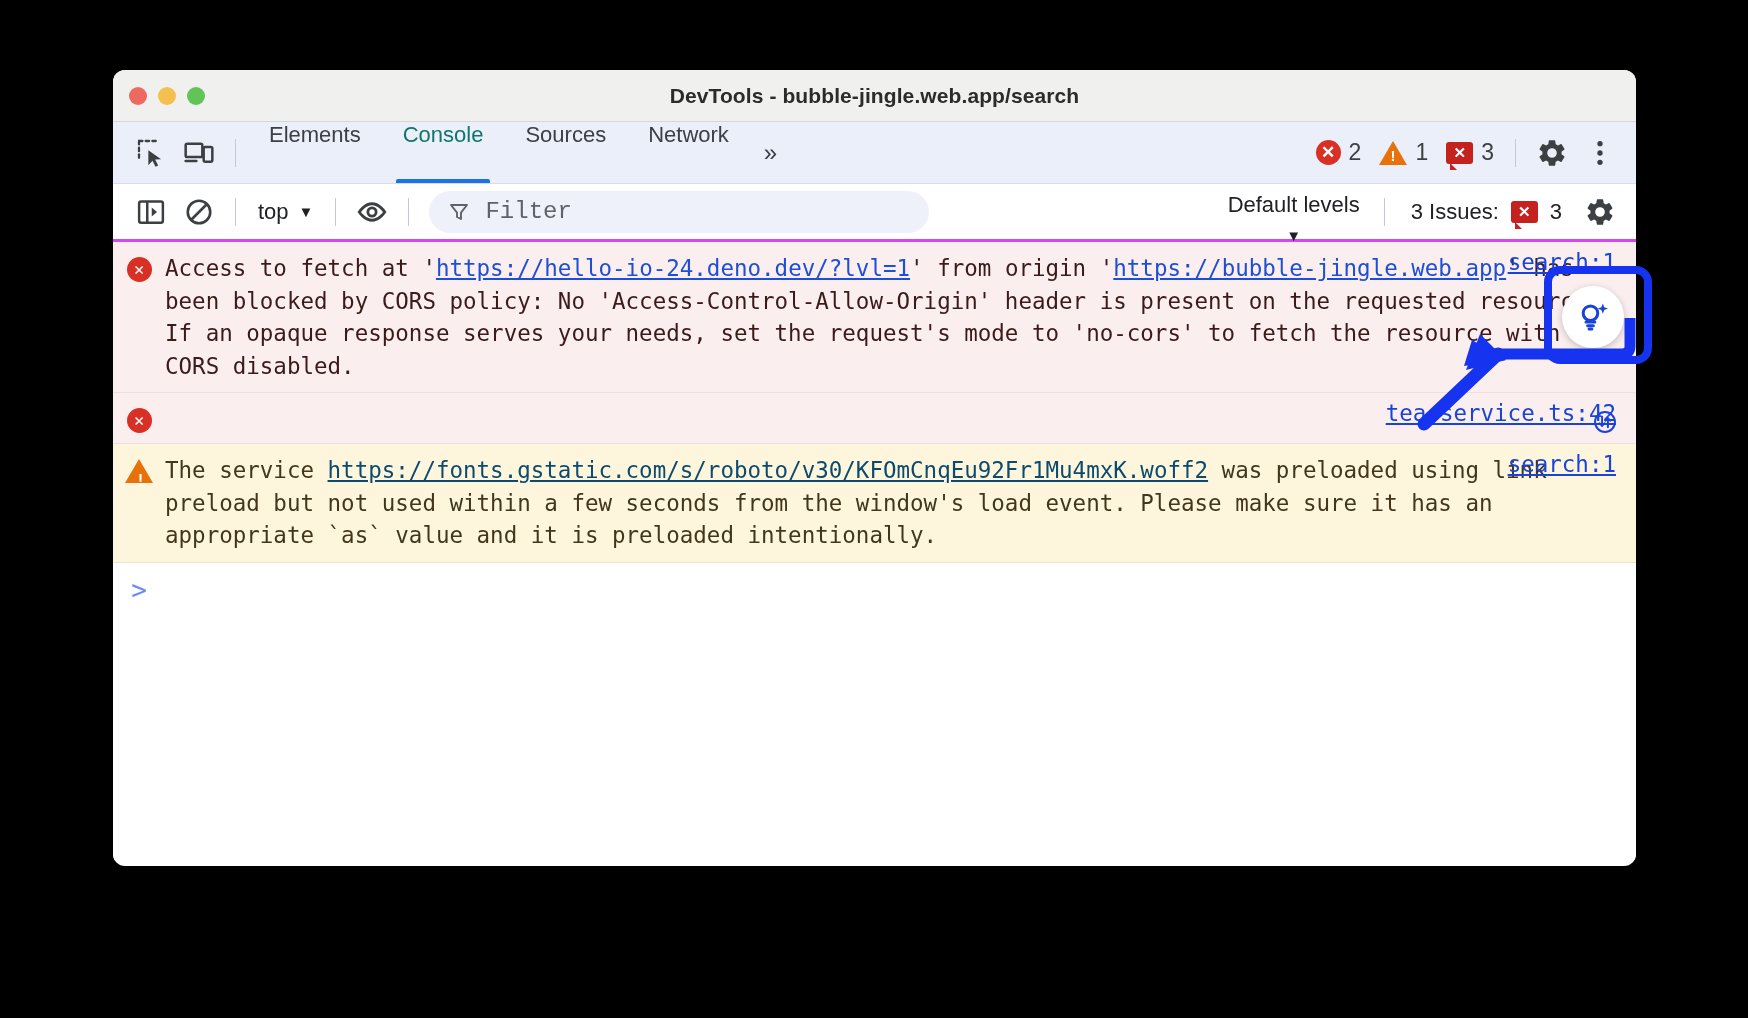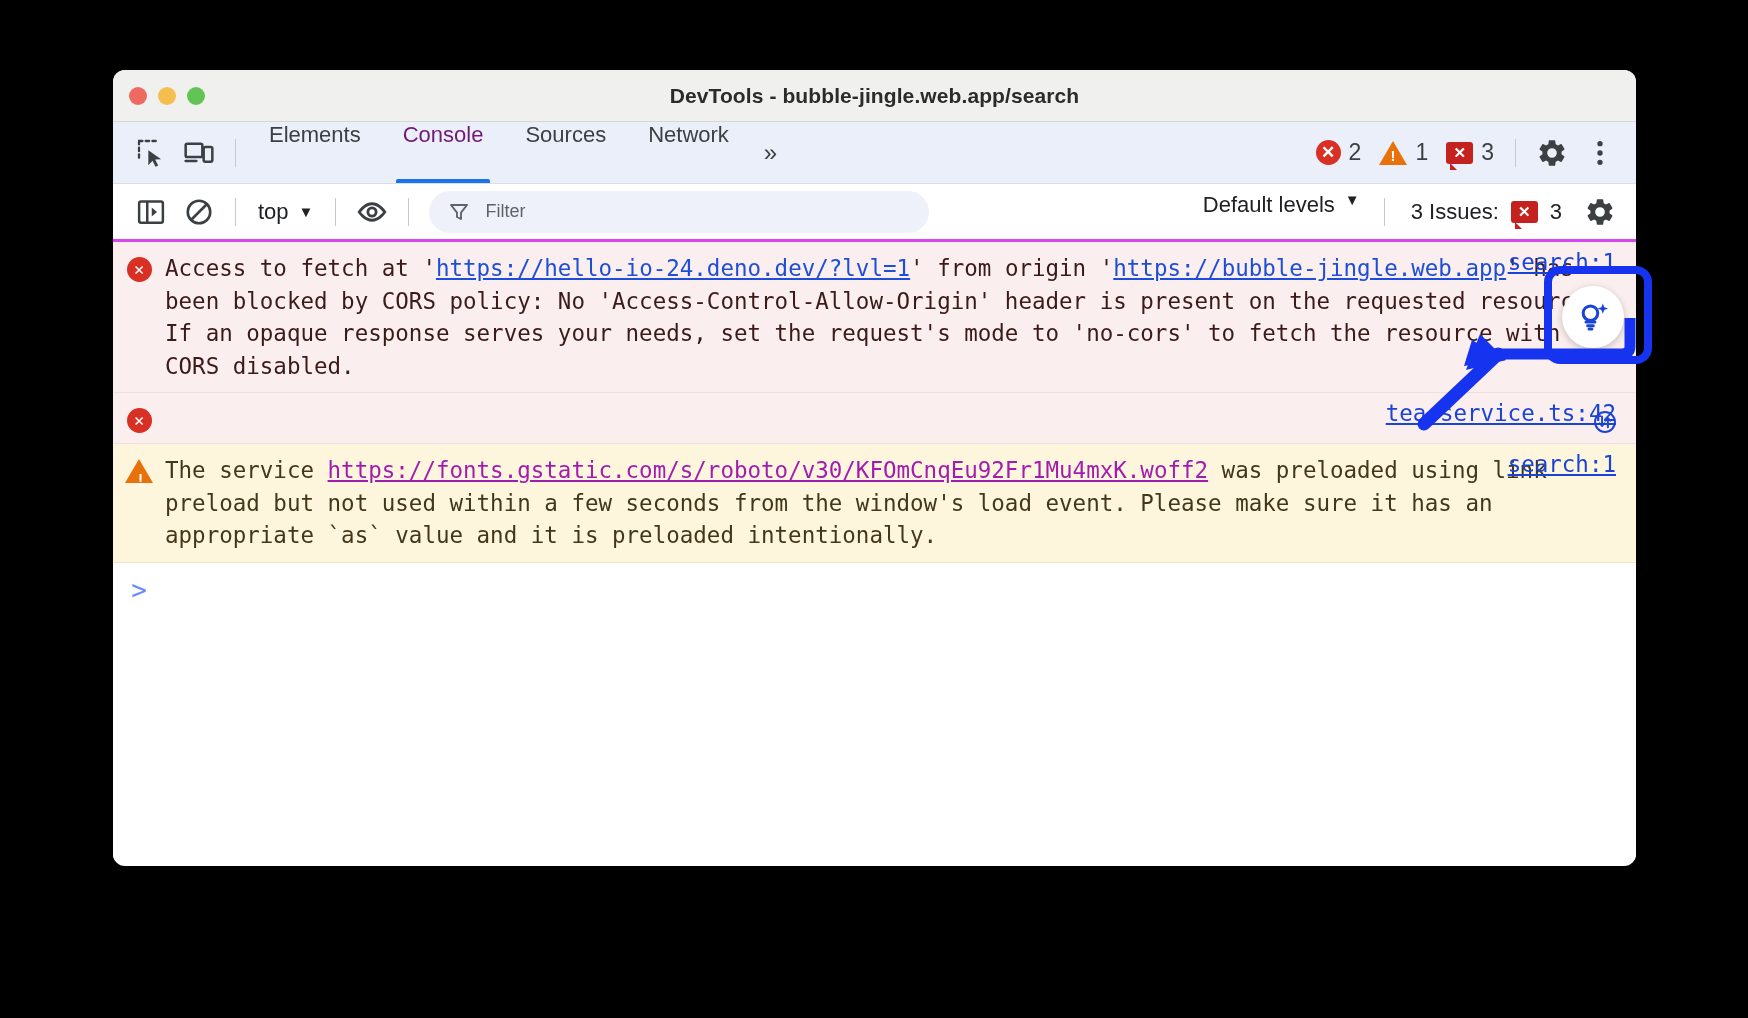--- a/index.html
+++ b/index.html
@@ -72,21 +72,21 @@
   .tab {
     position: relative;
     padding: 0 21px;
     height: 100%;
     display: flex; align-items: flex-start;
     font-size: 22px;
     color: #3c4043;
     cursor: pointer;
     white-space: nowrap;
   }
-  .tab.active { color: #701a75; }
+  .tab.active { color: #0f766e; }
   .tab.active::after {
     content: "";
     position: absolute; left: 14px; right: 14px; bottom: 0;
     height: 4px; background: #1a73e8; border-radius: 2px 2px 0 0;
   }
   .tab-more {
     padding: 0 10px 0 14px;
     font-size: 24px; color: #3c4043; cursor: pointer;
     display: flex; align-items: center; height: 100%;
   }
@@ -119,29 +119,29 @@
   .filter-box {
     flex: 0 0 auto;
     width: 500px; height: 42px;
     background: #eef1f9;
     border-radius: 21px;
     display: flex; align-items: center;
     padding: 0 18px;
     gap: 14px;
     margin-left: 8px;
   }
-  .filter-text { font-size: 18px; color: #5f6368; }
+  .filter-text { font-size: 24px; color: #5f6368; font-family: Liberation Mono, monospace; }
   .toolbar-right {
     margin-left: auto;
     display: flex; align-items: center;
   }
   .levels {
-    display: flex; gap: 10px;
+    display: flex; align-items: center; gap: 10px;
     padding: 0 12px; height: 40px;
-    font-size: 22px; color: #202124; cursor: pointer;
+    font-size: 22px; color: #202124; cursor: pointer; flex-direction: column;
   }
   .issues {
     display: flex; align-items: center; gap: 12px;
     padding: 0 14px;
     font-size: 22px; color: #202124; cursor: pointer;
   }
   .issues .lbl { color: #202124; }
 
   
   .badge-error {
@@ -203,21 +203,21 @@
     flex: 1;
     color: #3b1a1a;
     padding-right: 18px;
     word-break: break-word;
     white-space: pre-wrap;
   }
   .msg.warn .msg-body { color: #43371b; }
   .msg-body a, .lnk {
     color: #1d4ed8; text-decoration: underline;
   }
-  .msg.warn .msg-body .lnk { color: #a21caf; }
+  .msg.warn .msg-body .lnk { color: #0c4a6e; }
   .src-link {
     position: absolute;
     right: 20px; top: 4px;
     font-family: "DejaVu Sans Mono", monospace;
     font-size: 22.5px;
     color: #1a44d8;
     text-decoration: underline;
     cursor: pointer;
   }
   .disclosure {

